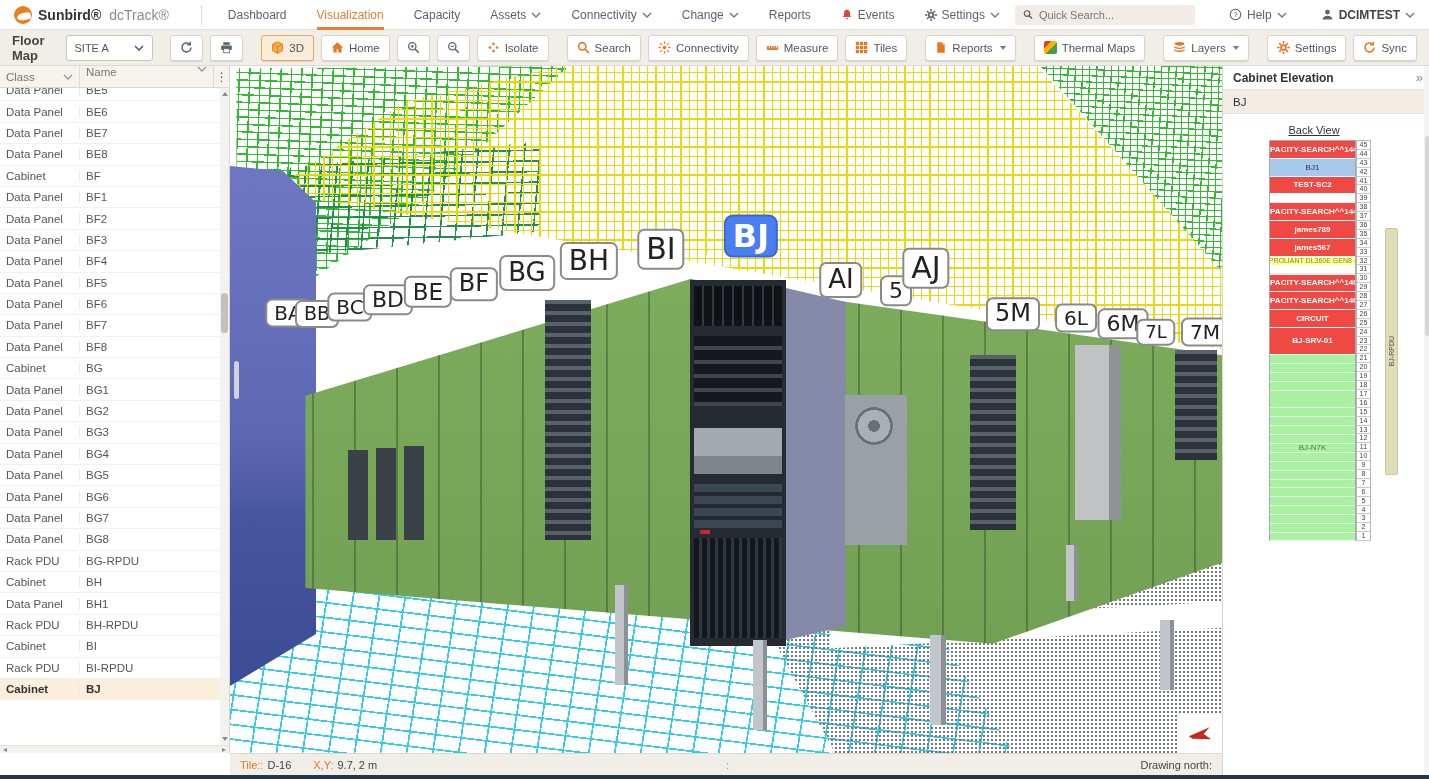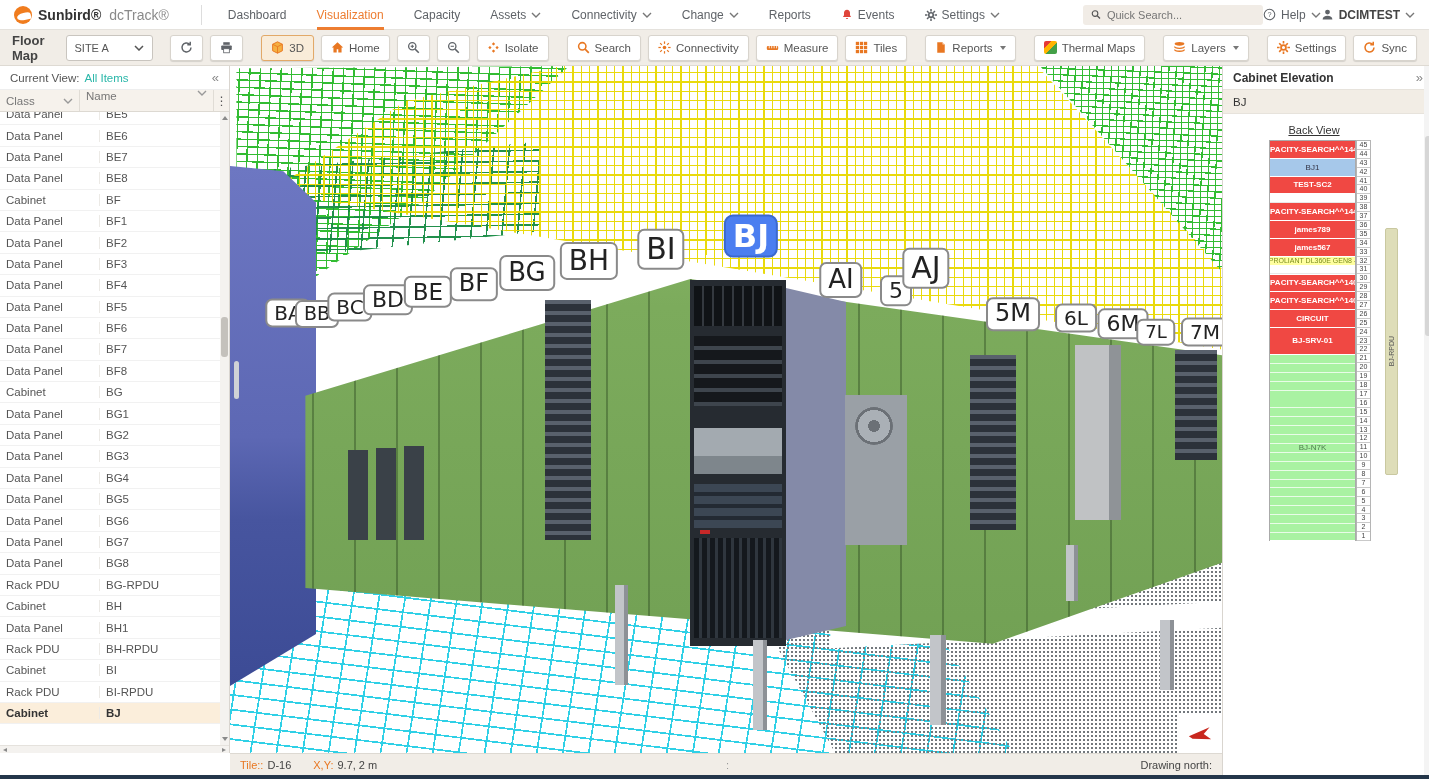--- a/index.html
+++ b/index.html
@@ -11,21 +11,21 @@
   .navbar { position:absolute; left:0; top:0; width:1429px; height:30px; background:#fff; border-bottom:1px solid #e5e2dd; display:flex; align-items:center; z-index:100; }
   .brand { display:flex; align-items:center; gap:6px; padding:0 14px; }
   .brand-logo { width:18px; height:18px; border-radius:50%; background:#f07c1e; position:relative; overflow:hidden; }
   .brand-logo::after { content:""; position:absolute; left:3px; top:7px; width:14px; height:7px; background:#fff; border-radius:60% 40% 10% 60%; transform:rotate(-12deg); }
   .brand-name { font-size:14px; font-weight:bold; color:#333; }
   .brand-prod { font-size:14px; color:#8a8a8a; margin-left:2px; }
   .nav-divider { width:1px; height:20px; background:#ddd; margin:0 26px 0 18px; }
   .nav-items { display:flex; align-items:center; gap:30px; }
   .nav-item { display:flex; align-items:center; gap:5px; height:30px; font-size:12px; color:#5f6368; cursor:pointer; }
   .nav-item.active { color:#ed7d31; border-bottom:3px solid #ed7d31; padding-top:3px; }
-  .nav-right { margin-left:auto; display:flex; align-items:center; gap:0; padding-right:14px; }
+  .nav-right { margin-left:auto; display:flex; align-items:center; gap:34px; padding-right:14px; }
   .qsearch { display:flex; align-items:center; gap:6px; width:180px; height:20px; background:#f1ece6; border-radius:3px; padding:0 8px; }
   .qsearch input { border:none; background:transparent; outline:none; font-size:11px; color:#555; width:100%; font-family:"Liberation Sans", sans-serif; }
   .chev { width:10px; height:6px; }
   .bell { color:#e0453b; }
 
   
   .toolbar { position:absolute; left:0; top:30px; width:1429px; height:36px; background:#f1ede7; border-bottom:1px solid #dedad3; display:flex; align-items:center; gap:7px; padding:0 12px; z-index:90; }
   .tb-title { font-size:13px; color:#444; font-weight:bold; margin-right:14px; }
   .tb-select { width:155px; height:26px; background:#fff; border:1px solid #c9c5bf; border-radius:3px; display:flex; align-items:center; justify-content:space-between; padding:0 8px; font-size:11px; color:#555; cursor:pointer; margin-right:10px; }
   .tb-btn { height:26px; background:#fff; border:1px solid #d8d4cd; border-radius:3px; box-shadow:0 1px 1px rgba(0,0,0,.12); display:flex; align-items:center; gap:5px; padding:0 9px; font-size:11.5px; color:#555; cursor:pointer; white-space:nowrap; }
@@ -42,21 +42,21 @@
   .cur-view .val { color:#2ab7a9; margin-left:5px; }
   .cur-view .collapse { margin-left:auto; color:#888; font-size:13px; cursor:pointer; }
   .list-title { height:23px; background:#f1ede6; display:flex; align-items:center; padding:0 10px; font-size:12px; font-weight:bold; color:#333; border-bottom:1px solid #e2ded7; flex:0 0 auto; }
   .col-head { height:22px; background:#f6f2ec; display:flex; align-items:stretch; font-size:11.5px; color:#777; border-bottom:1px solid #ddd9d2; flex:0 0 auto; }
   .col-head .c1 { width:80px; display:flex; align-items:center; justify-content:space-between; padding:0 6px; border-right:1px solid #e0dcd5; }
   .col-head .c2 { flex:1; display:flex; align-items:flex-start; justify-content:space-between; padding:0 6px; }
   .col-head .menu3 { width:16px; border-left:1px solid #e0dcd5; display:flex; align-items:center; justify-content:center; color:#555; font-size:12px; cursor:pointer; }
   .rows-vp { flex:1; overflow:hidden; position:relative; }
   .rows-inner { margin-top:-8px; }
   .trow { height:21.4px; display:flex; align-items:center; font-size:11.5px; color:#555; border-bottom:1px solid #f1f1f1; cursor:pointer; }
-  .trow .c1 { width:100px; padding:0 6px; border-right:1px solid #eceae6; }
+  .trow .c1 { width:80px; padding:0 6px; border-right:1px solid #eceae6; }
   .trow .c2 { flex:1; padding:0 6px; }
   .trow.sel { background:#fbeedb; color:#333; font-weight:bold; }
   .vscroll { position:absolute; right:0; top:0; bottom:0; width:9px; background:#f4f2ef; }
   .vscroll .thumb { position:absolute; left:1px; width:7px; top:205px; height:40px; background:#c4c1bc; border-radius:3px; }
   .tri-up, .tri-down, .tri-left, .tri-right { width:0; height:0; position:absolute; }
   .tri-up { left:1.5px; top:4px; border-left:3px solid transparent; border-right:3px solid transparent; border-bottom:4px solid #8a8a8a; }
   .tri-down { left:1.5px; bottom:4px; border-left:3px solid transparent; border-right:3px solid transparent; border-top:4px solid #8a8a8a; }
   .hscroll { height:8px; background:#f4f2ef; position:relative; flex:0 0 auto; border-top:1px solid #e5e2dd; }
   .tri-left { left:3px; top:1.5px; border-top:2.5px solid transparent; border-bottom:2.5px solid transparent; border-right:4px solid #8a8a8a; }
   .tri-right { right:3px; top:1.5px; border-top:2.5px solid transparent; border-bottom:2.5px solid transparent; border-left:4px solid #8a8a8a; }
@@ -389,25 +389,20 @@
   <div class="tb-btn">
     <svg class="ic" width="13" height="13" viewBox="0 0 16 16">
         <path d="M13.5 8a5.5 5.5 0 1 1-1.6-3.9" fill="none" stroke="currentColor" stroke-width="1.9"></path>
         <path d="M12.6 1v3.6H9" fill="none" stroke="currentColor" stroke-width="1.9"></path>
       </svg>
     <span>Sync</span>
     </div>
 </div>
 
 <div class="sidebar">
-  <div class="cur-view">
-    <span>Current View:</span>
-    <span class="val">All Items</span>
-    <span class="collapse">«</span>
-  </div>
   <div class="col-head">
     <div class="c1">
       <span>Class</span>
       <svg class="chev" viewBox="0 0 10 6" width="8" height="5">
           <path d="M1 1l4 4 4-4" fill="none" stroke="#999" stroke-width="1.4"></path>
         </svg>
       </div>
     <div class="c2">
       <span>Name</span>
       <svg class="chev" viewBox="0 0 10 6" width="8" height="5">

